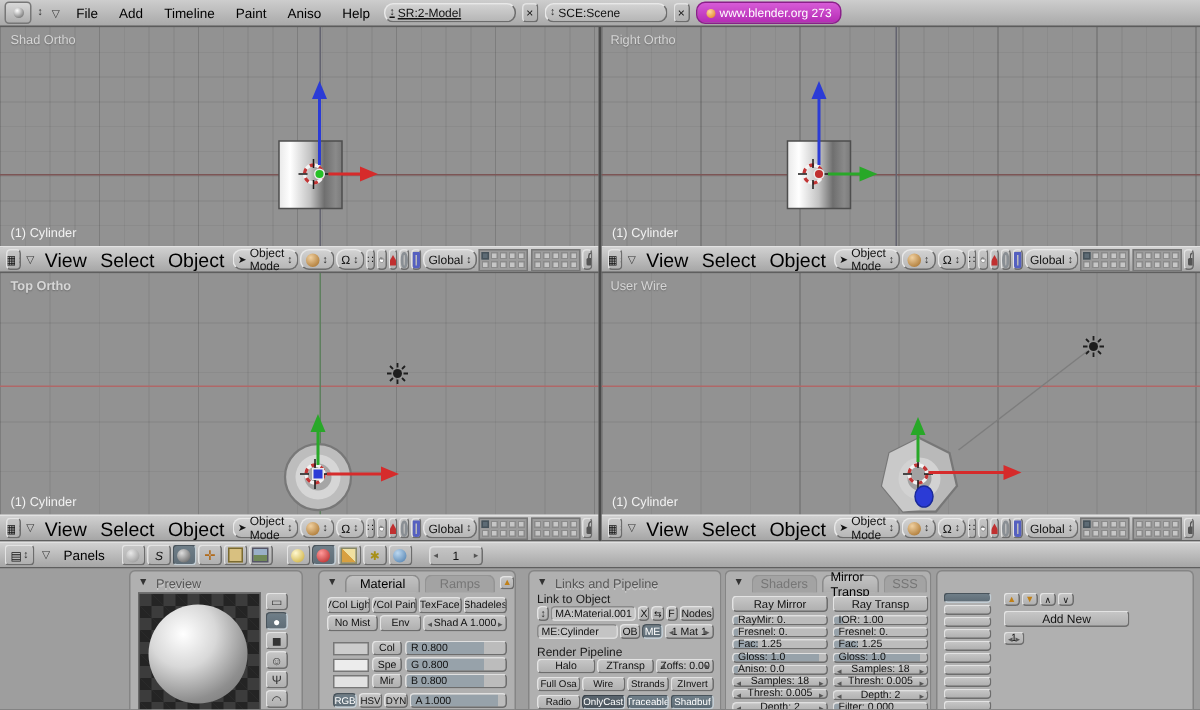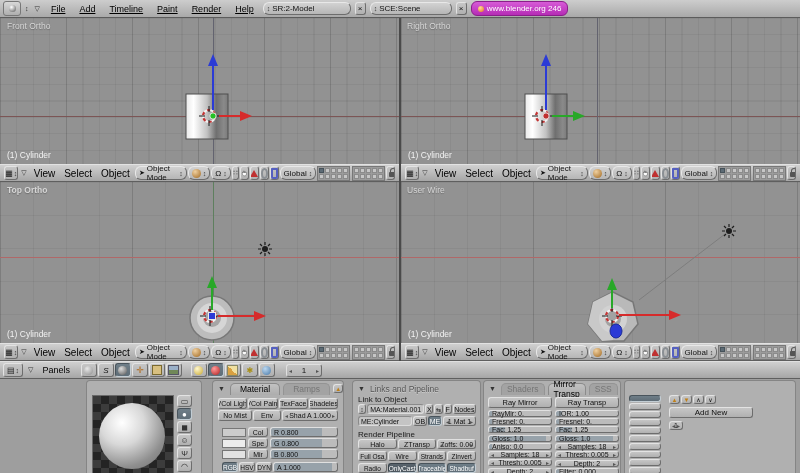--- a/index.html
+++ b/index.html
@@ -21,21 +21,21 @@
       display:flex;align-items:center;padding:0 3px;box-sizing:border-box;font-size:7px;
       background:linear-gradient(to right,#97a2aa var(--f,5%),#bcbcbc var(--f,5%));}
   .f05{--f:5%}.f08{--f:10%}.f25{--f:26%}.f78{--f:78%}.f92{--f:92%}
   .numf{position:relative;background:linear-gradient(#c4c4c4,#b2b2b2);border:1px solid;border-color:#e0e0e0 #6d6d6d #6d6d6d #e0e0e0;
       border-radius:3px;display:flex;align-items:center;justify-content:center;box-sizing:border-box;font-size:7px;}
   .numf::before{content:"◂";font-size:6px;color:#555;position:absolute;left:2px;}
   .numf::after{content:"▸";font-size:6px;color:#555;position:absolute;right:2px;}
   
   #topbar{left:0;top:0;width:800px;height:18px;background:linear-gradient(#cdcdcd,#a9a9a9);
       border-bottom:1px solid #5c5c5c;display:flex;align-items:center;gap:4px;padding:0 3px;box-sizing:border-box;}
-  .menu-item{padding:0 5px;font-size:9px;color:#000;text-decoration:underline;}
+  .menu-item{padding:0 5px;font-size:9px;color:#000;}
   .logo{width:16px;height:13px;border-radius:3px;background:linear-gradient(#d8d8d8,#aeaeae);border:1px solid #777;
       display:flex;align-items:center;justify-content:center;}
   .logo i{width:7px;height:7px;border-radius:50%;background:radial-gradient(circle at 35% 30%,#fff,#555);display:block;}
   .selector{height:13px;}
   .xbtn{width:11px;height:13px;font-size:8px;}
   .sitebtn{height:13px;background:linear-gradient(#d75bd7,#b52cb5);color:#fff;border:1px solid #8a1f8a;border-radius:6px;
       display:flex;align-items:center;gap:3px;padding:0 6px;font-size:8px;}
   .sitedot{width:6px;height:6px;border-radius:50%;background:radial-gradient(circle at 35% 30%,#ffd9a0,#e07818);}
   #stats{font-size:8.5px;color:#1c1c1c;}
   
@@ -48,21 +48,21 @@
      repeating-linear-gradient(to right,rgba(0,0,0,0.05) 0 1px,transparent 1px 33px),
      repeating-linear-gradient(to bottom,rgba(0,0,0,0.05) 0 1px,transparent 1px 33px);}
   .vplabel{color:#d6d6d6;font-size:8.5px;text-shadow:0 1px 1px rgba(0,0,0,0.25);}
   .objlabel{color:#f2f2f2;font-size:8.5px;}
   .axis-h{height:1px;}
   .axis-v{width:1px;}
   .vph{height:18px;background:linear-gradient(#d0d0d0,#a6a6a6);border-top:1px solid #e2e2e2;border-bottom:1px solid #5f5f5f;
       display:flex;align-items:center;gap:1px;padding:0 2px;box-sizing:border-box;overflow:hidden;}
   .vpbtn{width:20px;height:14px;gap:1px;}
   .tri{font-size:7px;color:#333;padding:0 2px;}
-  .vmenu{font-size:10px;color:#000;padding:0 4px;}
+  .vmenu{font-size:13px;color:#000;padding:0 4px;}
   .mode-dd{width:72px;height:14px;}
   .mode-dd .txt{flex:1;text-align:left;font-size:8px;}
   .mini-dd{height:14px;}
   .sphere-ico{width:9px;height:9px;border-radius:50%;background:radial-gradient(circle at 35% 30%,#f0d0a0,#a06820);}
   .manip{width:12px;height:14px;}
   .tri-red{width:0;height:0;border-left:4px solid transparent;border-right:4px solid transparent;border-bottom:7px solid #c03030;}
   .circ-g{width:7px;height:7px;border:2px solid #8a8f94;border-radius:50%;}
   .sq-b{width:7px;height:7px;border:2px solid #5560c0;}
   .lgrid{display:grid;grid-template-columns:repeat(5,5px);grid-auto-rows:5px;gap:1px;padding:1px;background:#9b9b9b;
       border:1px solid #777;}
@@ -106,42 +106,42 @@
   <div id="topbar" class="abs">
     <div class="logo">
         <i></i>
       </div>
     <span class="stepper">↕</span>
     <span class="tri">▽</span>
     <span class="menu-item">File</span>
     <span class="menu-item">Add</span>
     <span class="menu-item">Timeline</span>
     <span class="menu-item">Paint</span>
-    <span class="menu-item">Render</span>
+    <span class="menu-item">Aniso</span>
     <span class="menu-item">Help</span>
-    <div class="dd selector" style="width:88px;">
+    <div class="dd selector" style="width:88px;text-decoration:underline;">
       <span class="stepper">↕</span>
       <span style="flex:1;font-size:8px;">SR:2-Model</span>
     </div>
     <div class="btn xbtn">×</div>
     <div class="dd selector" style="width:82px;">
       <span class="stepper">↕</span>
       <span style="flex:1;font-size:8px;">SCE:Scene</span>
     </div>
     <div class="btn xbtn">×</div>
     <div class="sitebtn">
       <span class="sitedot"></span>
-      <span>www.blender.org 246</span>
+      <span>www.blender.org 273</span>
     </div>
   </div>
 
   <div class="abs vpcanvas" style="left:0;top:18px;width:399px;height:146px;">
     <div class="abs axis-h" style="left:0;top:98px;width:399px;background:#7c5555;"></div>
     <div class="abs axis-v" style="left:213px;top:0;height:146px;background:#63636f;"></div>
-    <span class="abs vplabel" style="left:7px;top:3px;">Front Ortho</span>
+    <span class="abs vplabel" style="left:7px;top:3px;">Shad Ortho</span>
     <span class="abs objlabel" style="left:7px;bottom:4px;">(1) Cylinder</span>
     <svg class="abs" style="left:0;top:0;" width="399" height="146">
       <defs>
         <linearGradient id="cylf" x1="0" y1="0" x2="1" y2="0">
           <stop offset="0" stop-color="#e9e9e9"></stop>
             <stop offset="0.18" stop-color="#ffffff"></stop>
           <stop offset="0.5" stop-color="#c2c2c2"></stop>
             <stop offset="0.72" stop-color="#6f6f6f"></stop>
           <stop offset="0.9" stop-color="#8a8a8a"></stop>
             <stop offset="1" stop-color="#7a7a7a"></stop>
@@ -595,20 +595,24 @@
       <div class="btn cicon">
           <span class="ball" style="background:radial-gradient(circle at 35% 30%,#bcd8f0,#4878a8);"></span>
         </div>
     </div>
     <div class="numf" style="width:36px;height:13px;margin-left:8px;font-size:8px;">1</div>
   </div>
 
   <div id="panelarea" class="abs"></div>
 
   <div class="panel" style="left:86px;width:116px;">
+    <div class="ptabs">
+        <span class="tri">▼</span>
+      <span class="ptitle">Preview</span>
+      </div>
     <div class="abs checker" style="left:5px;top:14px;width:80px;height:79px;">
       <div class="abs psphere" style="left:6px;top:7px;width:66px;height:66px;"></div>
     </div>
     <div class="abs" style="left:90px;top:14px;display:flex;flex-direction:column;gap:1px;">
       <div class="btn pico">
           <span>▭</span>
         </div>
       <div class="btn pico pressed">
           <span>●</span>
         </div>

